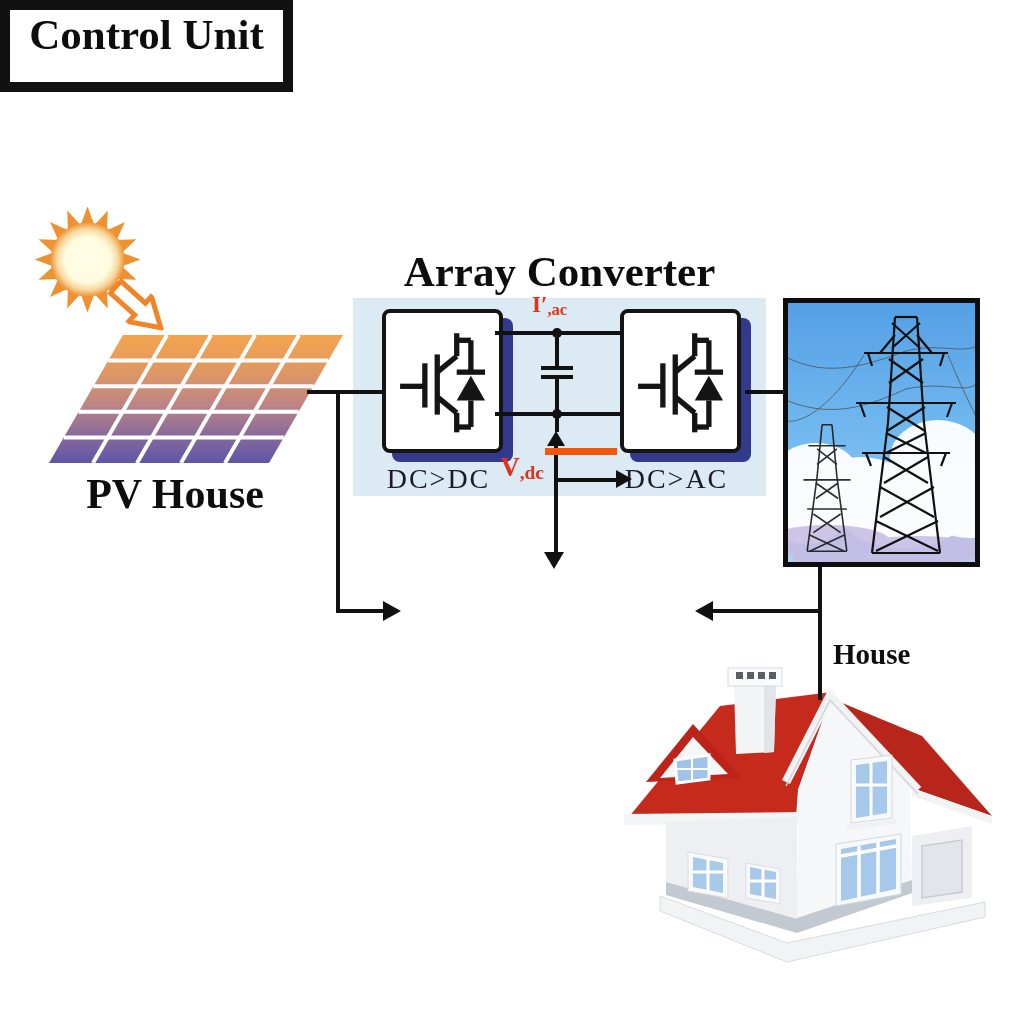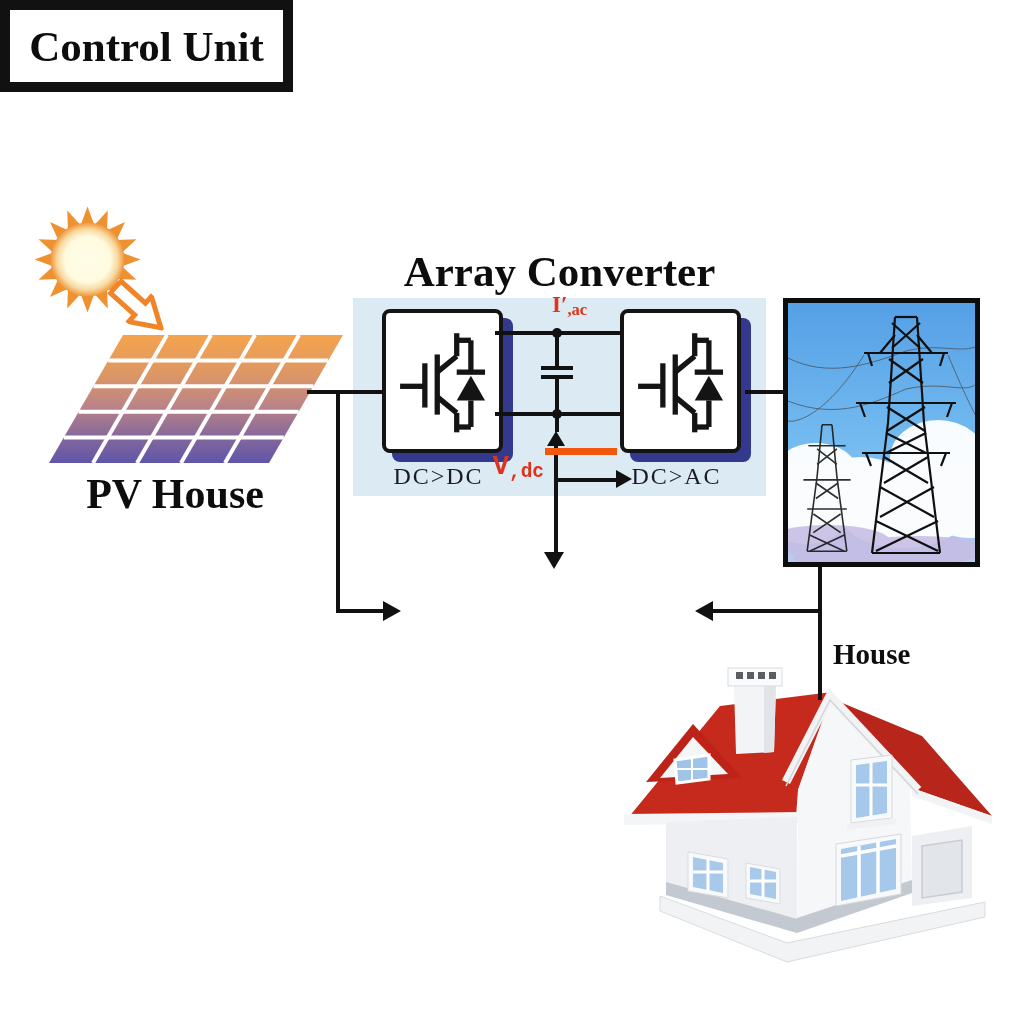--- a/index.html
+++ b/index.html
@@ -9,25 +9,25 @@
   .hline,.vline{position:absolute;background:#111;z-index:6;}
   .title{position:absolute;font-weight:700;color:#0d0d0d;text-align:center;z-index:8;white-space:nowrap;}
   .arr{position:absolute;width:0;height:0;z-index:7;}
   .arr-right{border-top:10px solid transparent;border-bottom:10px solid transparent;border-left:18px solid #111;}
   .arr-left{border-top:10px solid transparent;border-bottom:10px solid transparent;border-right:18px solid #111;}
   .arr-down{border-left:10px solid transparent;border-right:10px solid transparent;border-top:17px solid #111;}
   .arr-up{border-left:9px solid transparent;border-right:9px solid transparent;border-bottom:15px solid #111;}
   #converter-panel{left:353px;top:298px;width:413px;height:198px;background:#DCEAF4;z-index:1;}
   .conv-box{position:absolute;top:309px;width:113px;height:136px;background:#fff;border:4px solid #141414;
             border-radius:8px;box-shadow:10px 9px 0 #333A8D;z-index:4;display:flex;align-items:center;justify-content:center;}
-  .conv-label{position:absolute;top:463px;width:113px;text-align:center;font-size:24px;letter-spacing:2px;color:#1a1a2a;z-index:5;}
+  .conv-label{position:absolute;top:463px;width:113px;text-align:center;font-size:28px;letter-spacing:2px;color:#1a1a2a;z-index:5;}
   .red-label{position:absolute;color:#E23318;font-weight:700;z-index:8;white-space:nowrap;}
   .red-label .sub{font-size:0.72em;position:relative;top:3px;}
   #control-unit{left:400px;top:570px;width:293px;height:92px;background:#fff;border:10px solid #111;
-                box-sizing:border-box;z-index:5;display:flex;align-items:center;justify-content:center;}
+                box-sizing:border-box;z-index:5;display:flex;justify-content:center;}
   #control-unit span{font-size:43px;font-weight:700;white-space:nowrap;}
   #grid-frame{left:783px;top:298px;width:197px;height:269px;border:5px solid #0d0d0d;box-sizing:border-box;
               z-index:4;overflow:hidden;background:#5EA7E8;}
   .dot{position:absolute;width:10px;height:10px;border-radius:50%;background:#111;z-index:7;}
   #orange-line{position:absolute;left:545px;top:448px;width:72px;height:7px;background:#F2570F;z-index:7;}
   svg{display:block;}
 </style>
 </head>
 <body>
 
@@ -152,32 +152,32 @@
   <div>
     <div class="vline" style="left:555px;top:333px;width:4px;height:35px;"></div>
     <div class="hline" style="left:541px;top:366px;width:32px;height:4px;"></div>
     <div class="hline" style="left:541px;top:375px;width:32px;height:4px;"></div>
     <div class="vline" style="left:555px;top:379px;width:4px;height:37px;"></div>
   </div>
   <div class="dot" style="left:552px;top:328px;"></div>
   <div class="dot" style="left:552px;top:409px;"></div>
   <div class="vline" style="left:555px;top:416px;width:4px;height:16px;"></div>
 
-  <div class="red-label" style="left:552px;top:292px;font-size:23px;">
+  <div class="red-label" style="left:532px;top:292px;font-size:23px;">
     <span>I′</span><span class="sub">,ac</span>
   </div>
 
   <div>
     <div class="arr arr-up" style="left:547px;top:431px;"></div>
     <div class="vline" style="left:554px;top:444px;width:4px;height:36px;"></div>
     <div class="hline" style="left:554px;top:478px;width:64px;height:4px;"></div>
     <div class="arr arr-right" style="left:616px;top:470px;border-left-width:16px;border-top-width:9px;border-bottom-width:9px;"></div>
     <div id="orange-line"></div>
   </div>
-  <div class="red-label" style="left:480px;top:452px;width:64px;text-align:right;font-size:27px;color:#E0321A;font-family:Liberation Mono, monospace;">
+  <div class="red-label" style="left:480px;top:452px;width:64px;text-align:right;font-size:27px;color:#E0321A;">
     <span>V</span><span class="sub">,dc</span>
   </div>
 
   <div class="hline" style="left:307px;top:390px;width:77px;height:4px;"></div>
   <div class="vline" style="left:336px;top:390px;width:4px;height:223px;"></div>
   <div class="hline" style="left:336px;top:609px;width:49px;height:4px;"></div>
   <div class="arr arr-right" style="left:383px;top:601px;"></div>
 
   <div class="hline" style="left:745px;top:390px;width:40px;height:4px;"></div>
 

